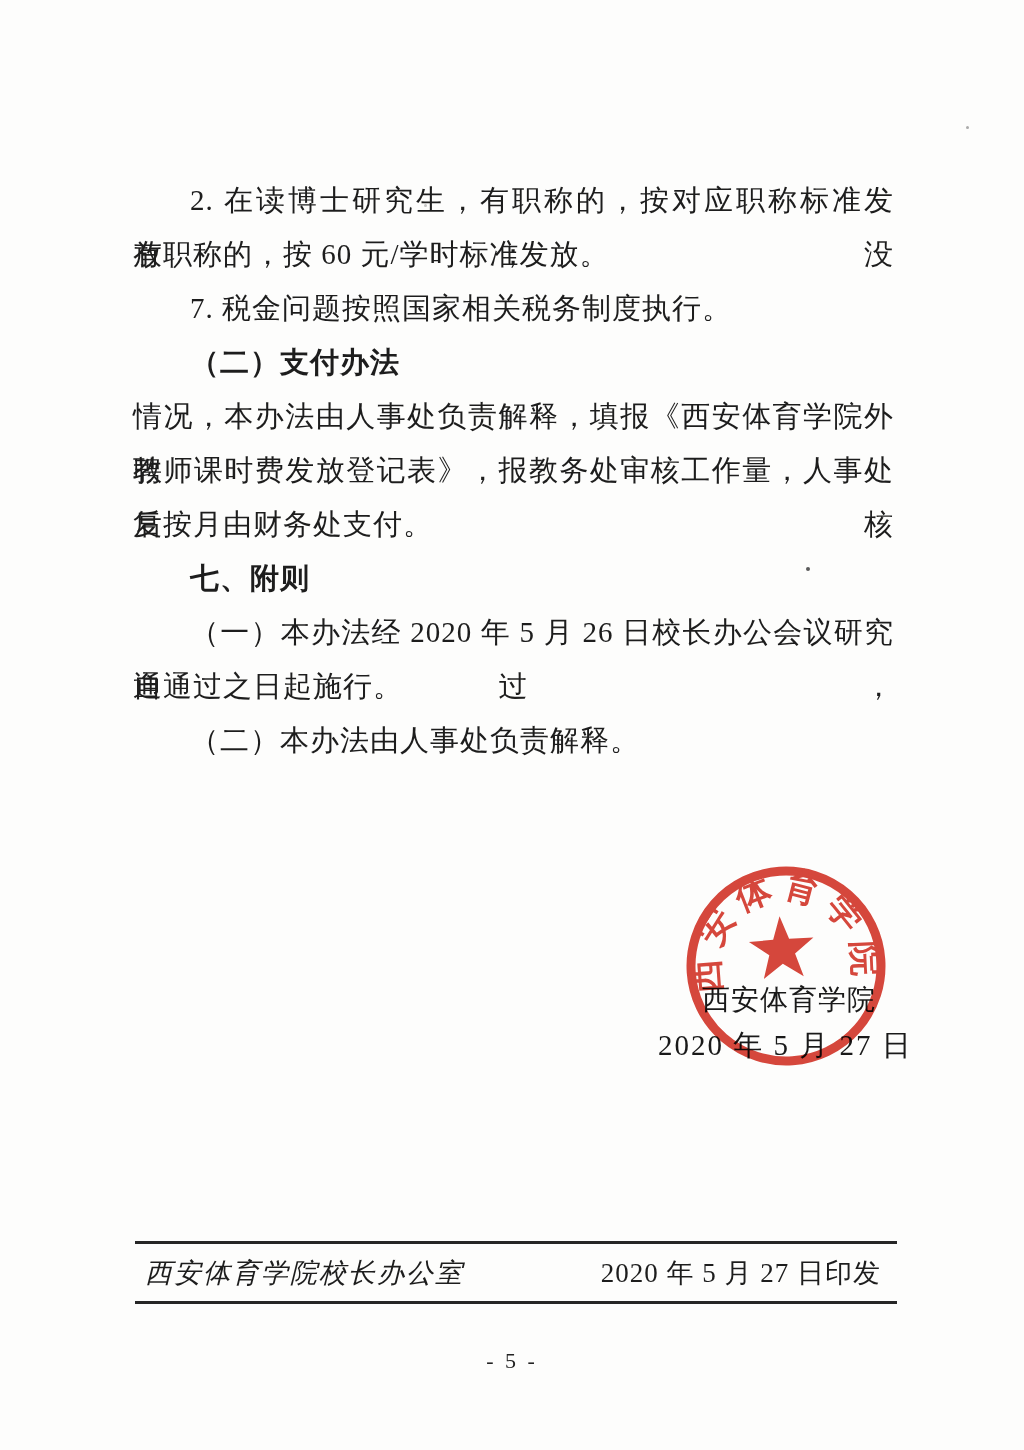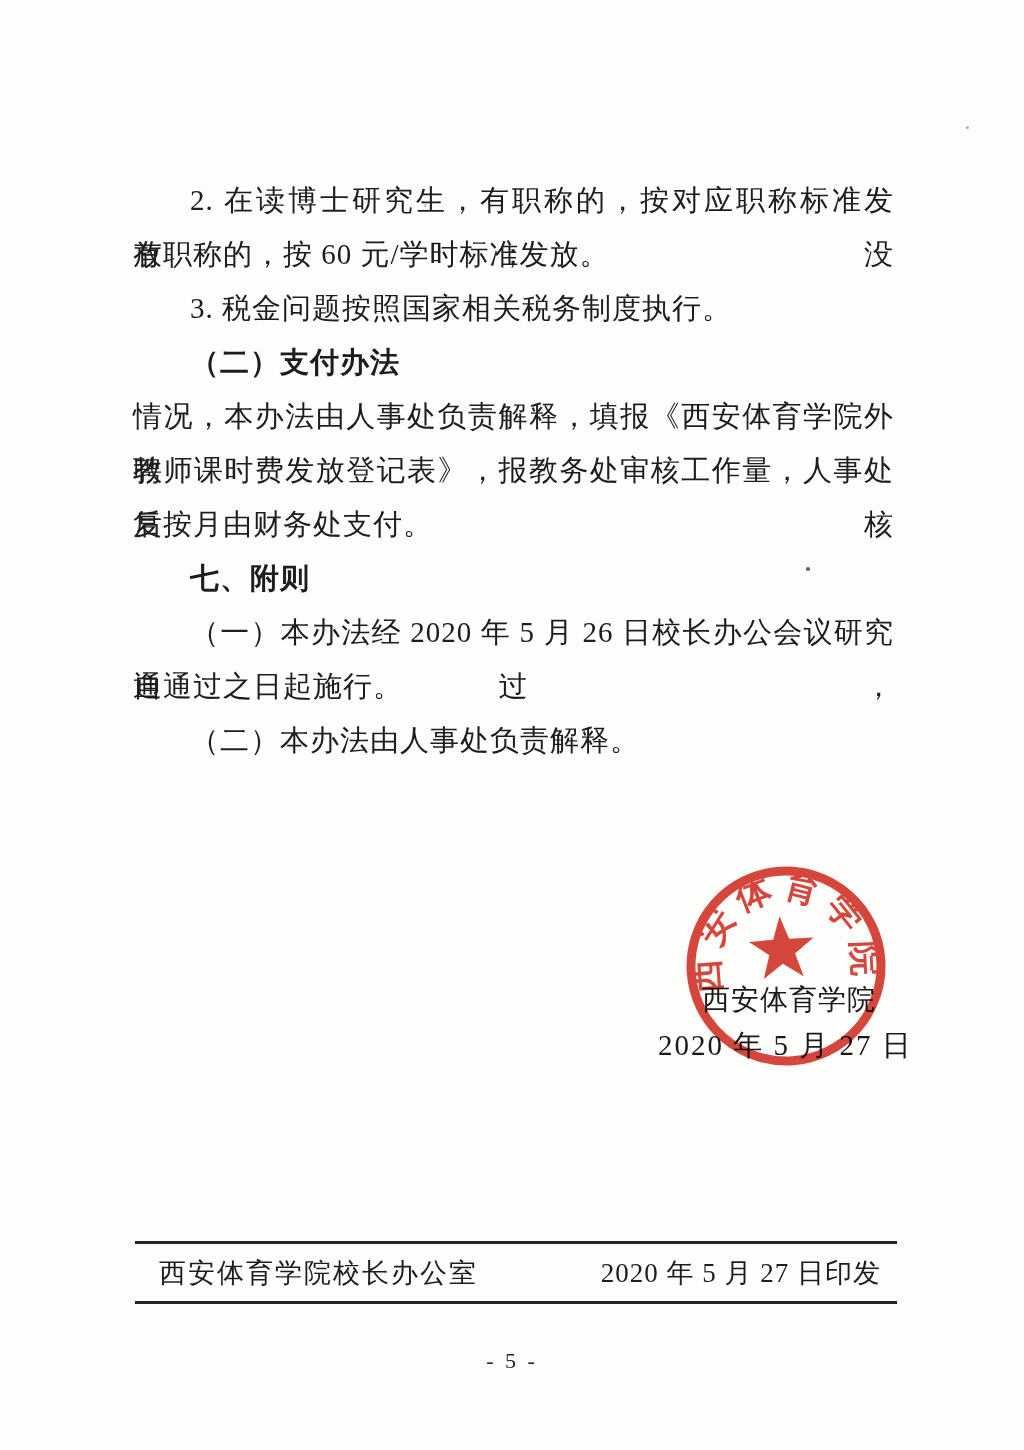--- a/index.html
+++ b/index.html
@@ -87,23 +87,24 @@
     position: absolute;
     left: 135px;
     top: 1253px;
     width: 762px;
     height: 40px;
     line-height: 40px;
     font-size: 27px;
   }
   .footer-issuer {
     float: left;
-    margin-left: 24px;
+    margin-left: 10px;
     letter-spacing: 2px;
     white-space: nowrap;
+    font-style: italic;
   }
   .footer-date {
     float: right;
     margin-right: 16px;
     letter-spacing: 1px;
     white-space: nowrap;
   }
 
   .page-number {
     position: absolute;
@@ -127,21 +128,21 @@
   .speck.s3 { left: 424px; top: 204px; width: 3px; height: 3px; opacity: .35; }
 </style>
 </head>
 <body>
 
 <div class="page">
 
   <main class="doc-body">
     <div class="ln indent justify">2. 在读博士研究生，有职称的，按对应职称标准发放；没</div>
     <div class="ln">有职称的，按 60 元/学时标准发放。</div>
-    <div class="ln indent">3. 税金问题按照国家相关税务制度执行。</div>
+    <div class="ln indent">7. 税金问题按照国家相关税务制度执行。</div>
     <div class="ln indent bold">（二）支付办法</div>
     <div class="ln justify">情况，本办法由人事处负责解释，填报《西安体育学院外聘</div>
     <div class="ln justify">教师课时费发放登记表》，报教务处审核工作量，人事处复核</div>
     <div class="ln">后按月由财务处支付。</div>
     <div class="ln indent bold">七、附则</div>
     <div class="ln indent justify">（一）本办法经 2020 年 5 月 26 日校长办公会议研究通过，</div>
     <div class="ln">自通过之日起施行。</div>
     <div class="ln indent">（二）本办法由人事处负责解释。</div>
   </main>
 

